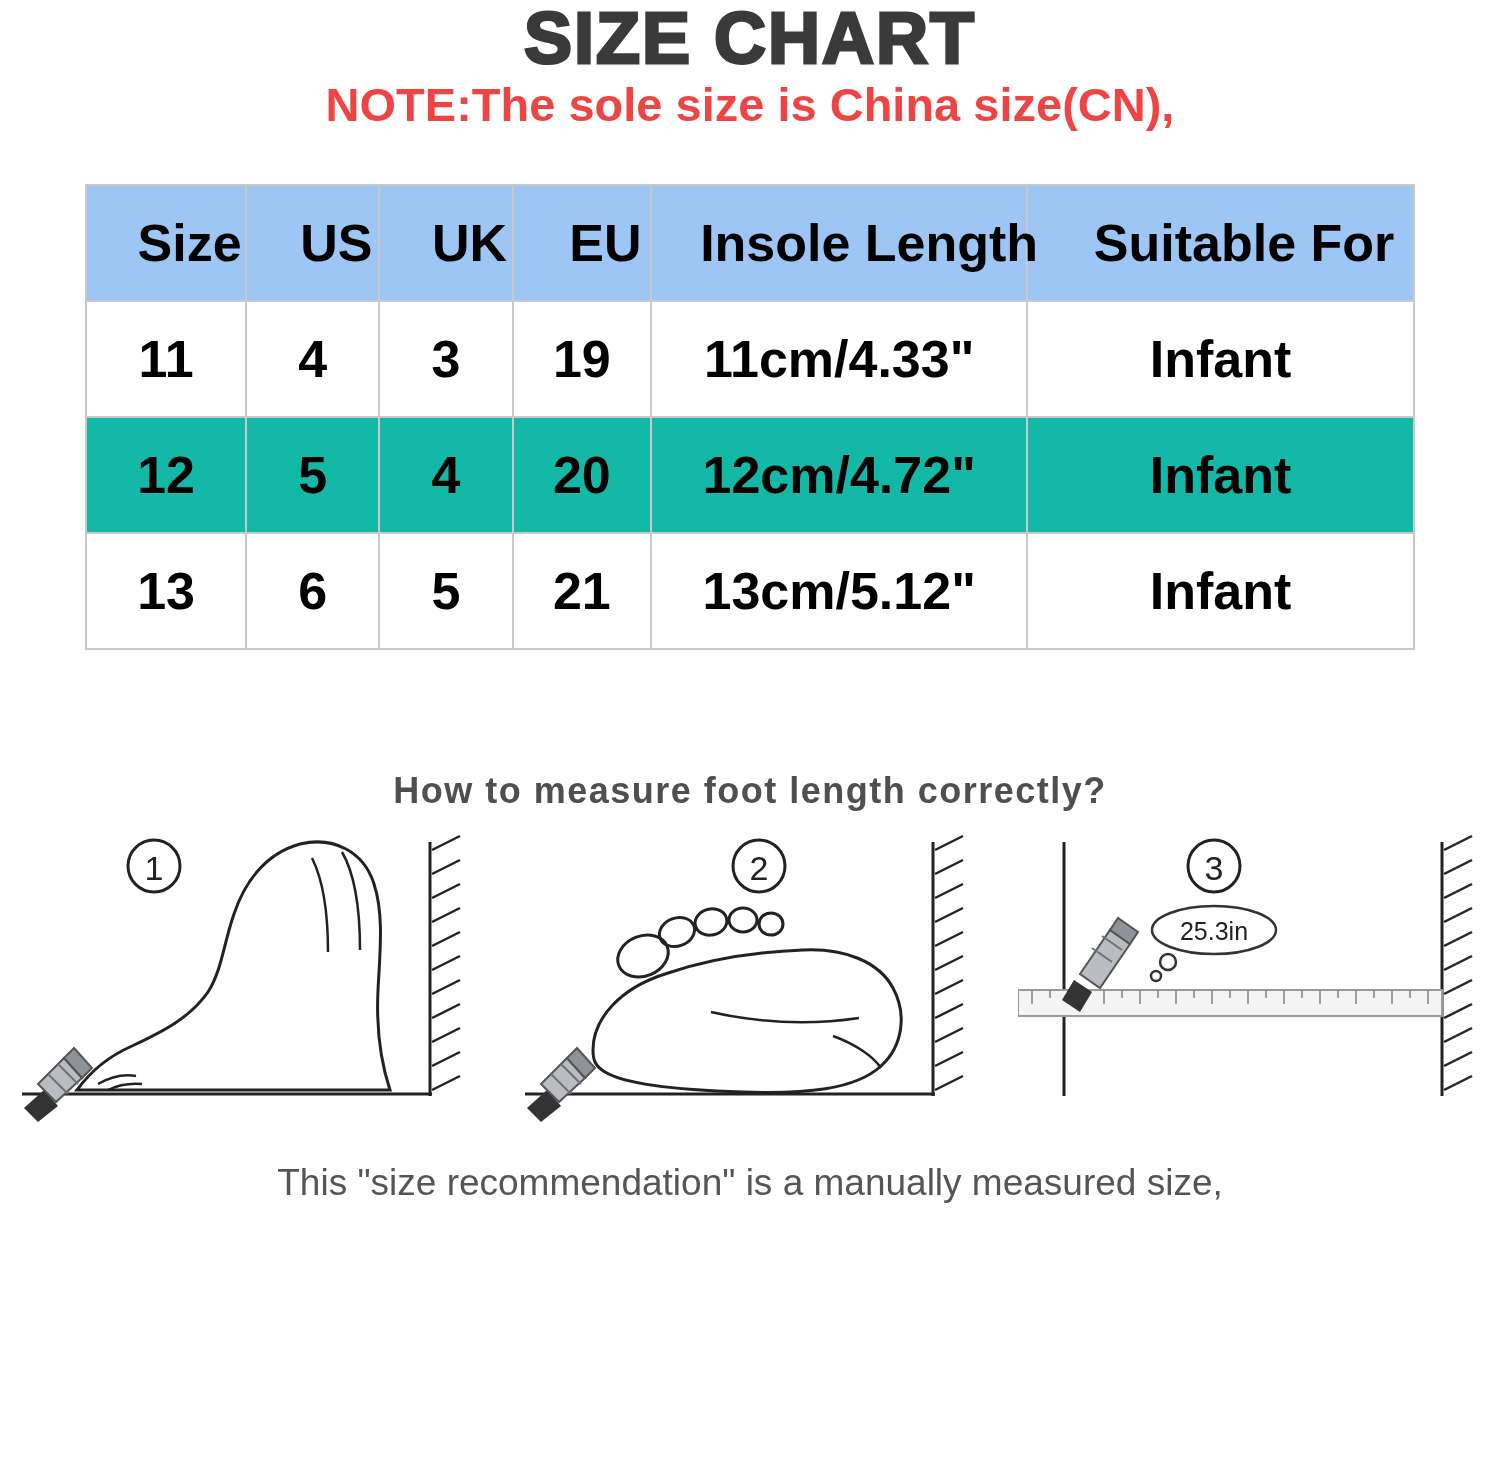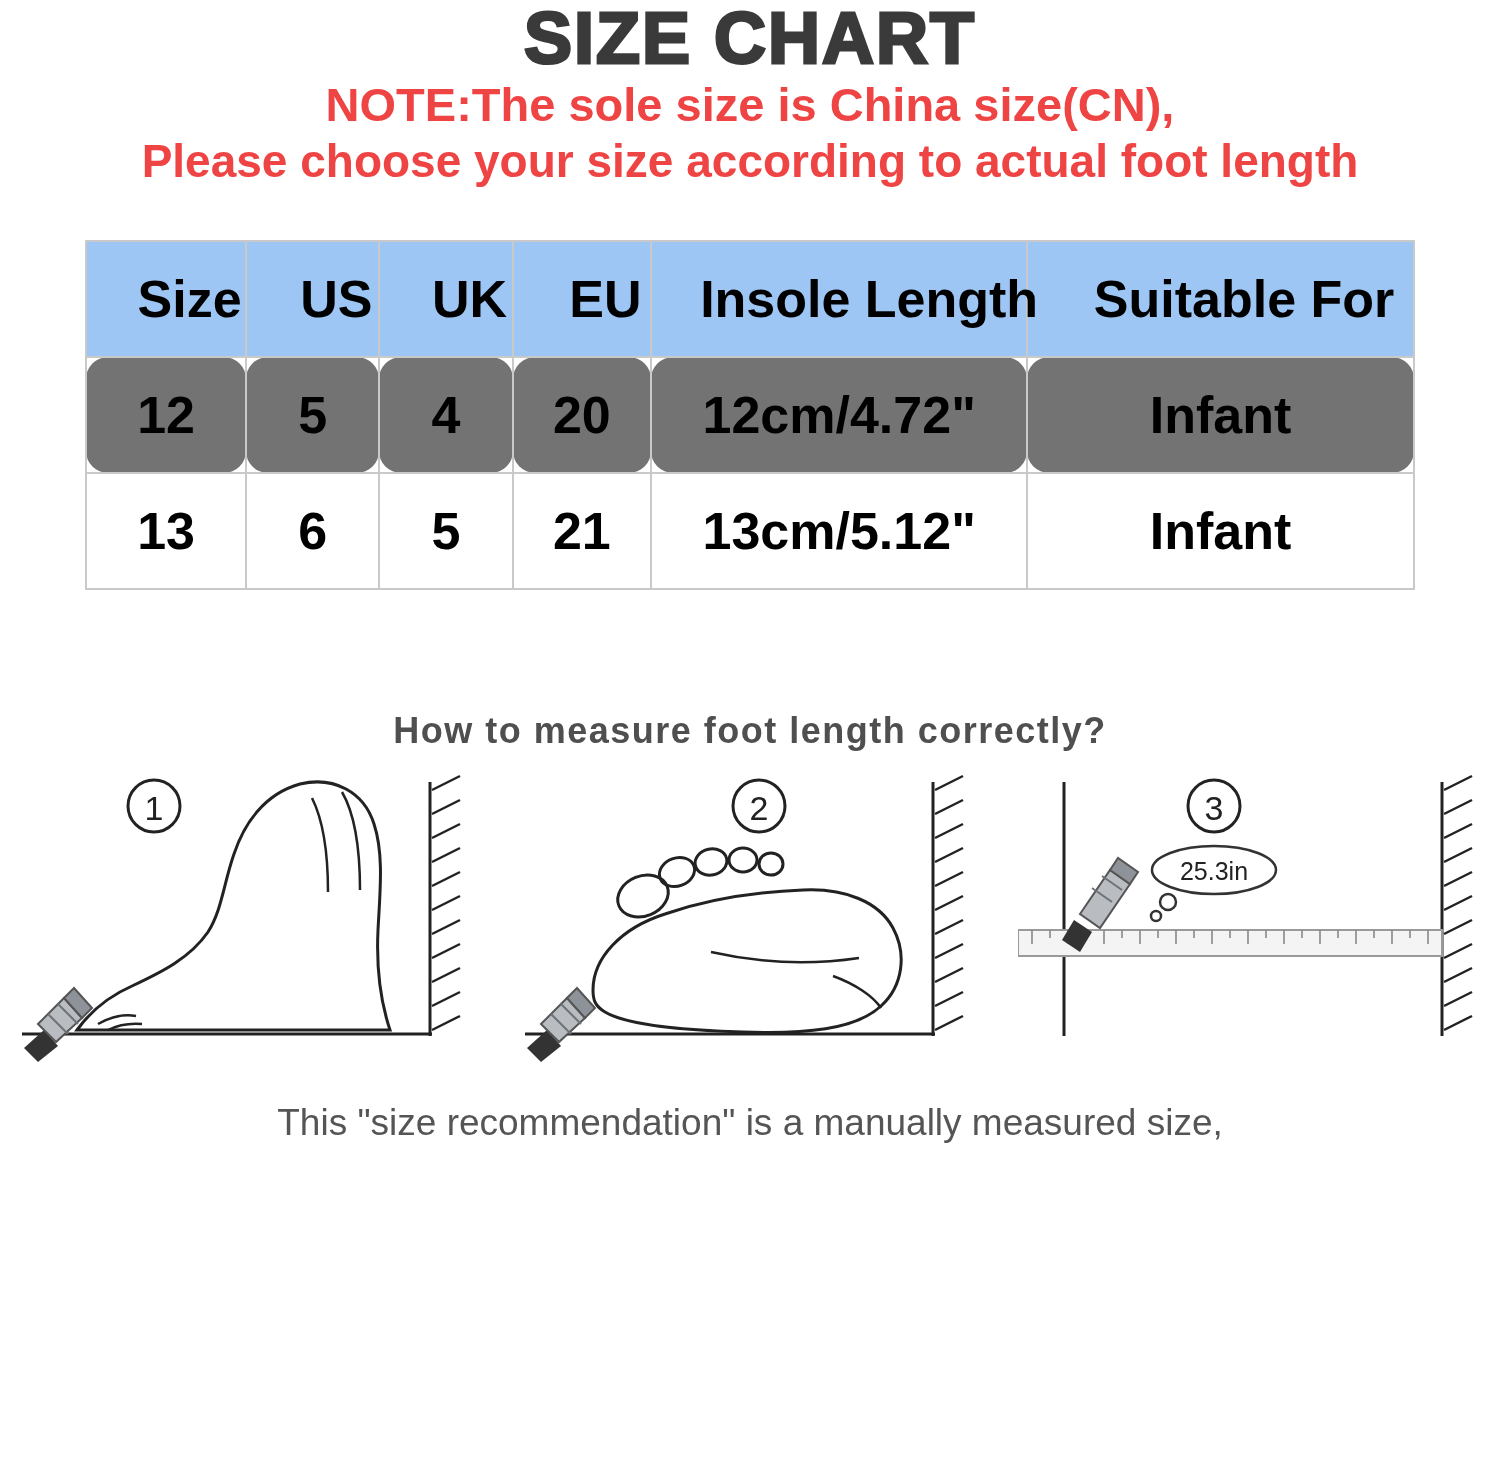--- a/index.html
+++ b/index.html
@@ -59,22 +59,21 @@
   table.size-table thead th {
     background: #9dc6f5;
     font-size: 52px;
     padding-left: 48px;
   }
   table.size-table tbody td {
     background: #ffffff;
     font-size: 52px;
   }
   table.size-table tbody tr.highlight td {
-    background: #737373;
-    border-radius: 22px;
+    background: #14b8a6;
   }
   .col-size  { width: 11%; }
   .col-us    { width: 8.5%; }
   .col-uk    { width: 8.5%; }
   .col-eu    { width: 9%; }
   .col-insole{ width: 31%; }
   .col-suit  { width: 32%; }
 
   
   .measure-title {
@@ -106,36 +105,43 @@
     line-height: 1.45;
     margin-top: 34px;
   }
 </style>
 </head>
 <body>
 
 <div class="title">SIZE CHART</div>
 <div class="note">
   <div class="note-line1">NOTE:The sole size is China size(CN),</div>
-  <div class="note-line2">Please choose your size according to actual foot length</div>
 </div>
 
 <div class="table-wrap">
   <table class="size-table">
     <thead>
       <tr>
         <th class="col-size">Size</th>
         <th class="col-us">US</th>
         <th class="col-uk">UK</th>
         <th class="col-eu">EU</th>
         <th class="col-insole">Insole Length</th>
         <th class="col-suit">Suitable For</th>
       </tr>
     </thead>
     <tbody>
+      <tr>
+        <td>11</td>
+        <td>4</td>
+        <td>3</td>
+        <td>19</td>
+        <td>11cm/4.33"</td>
+        <td>Infant</td>
+      </tr>
       <tr class="highlight">
         <td>12</td>
         <td>5</td>
         <td>4</td>
         <td>20</td>
         <td>12cm/4.72"</td>
         <td>Infant</td>
       </tr>
       <tr>
         <td>13</td>

